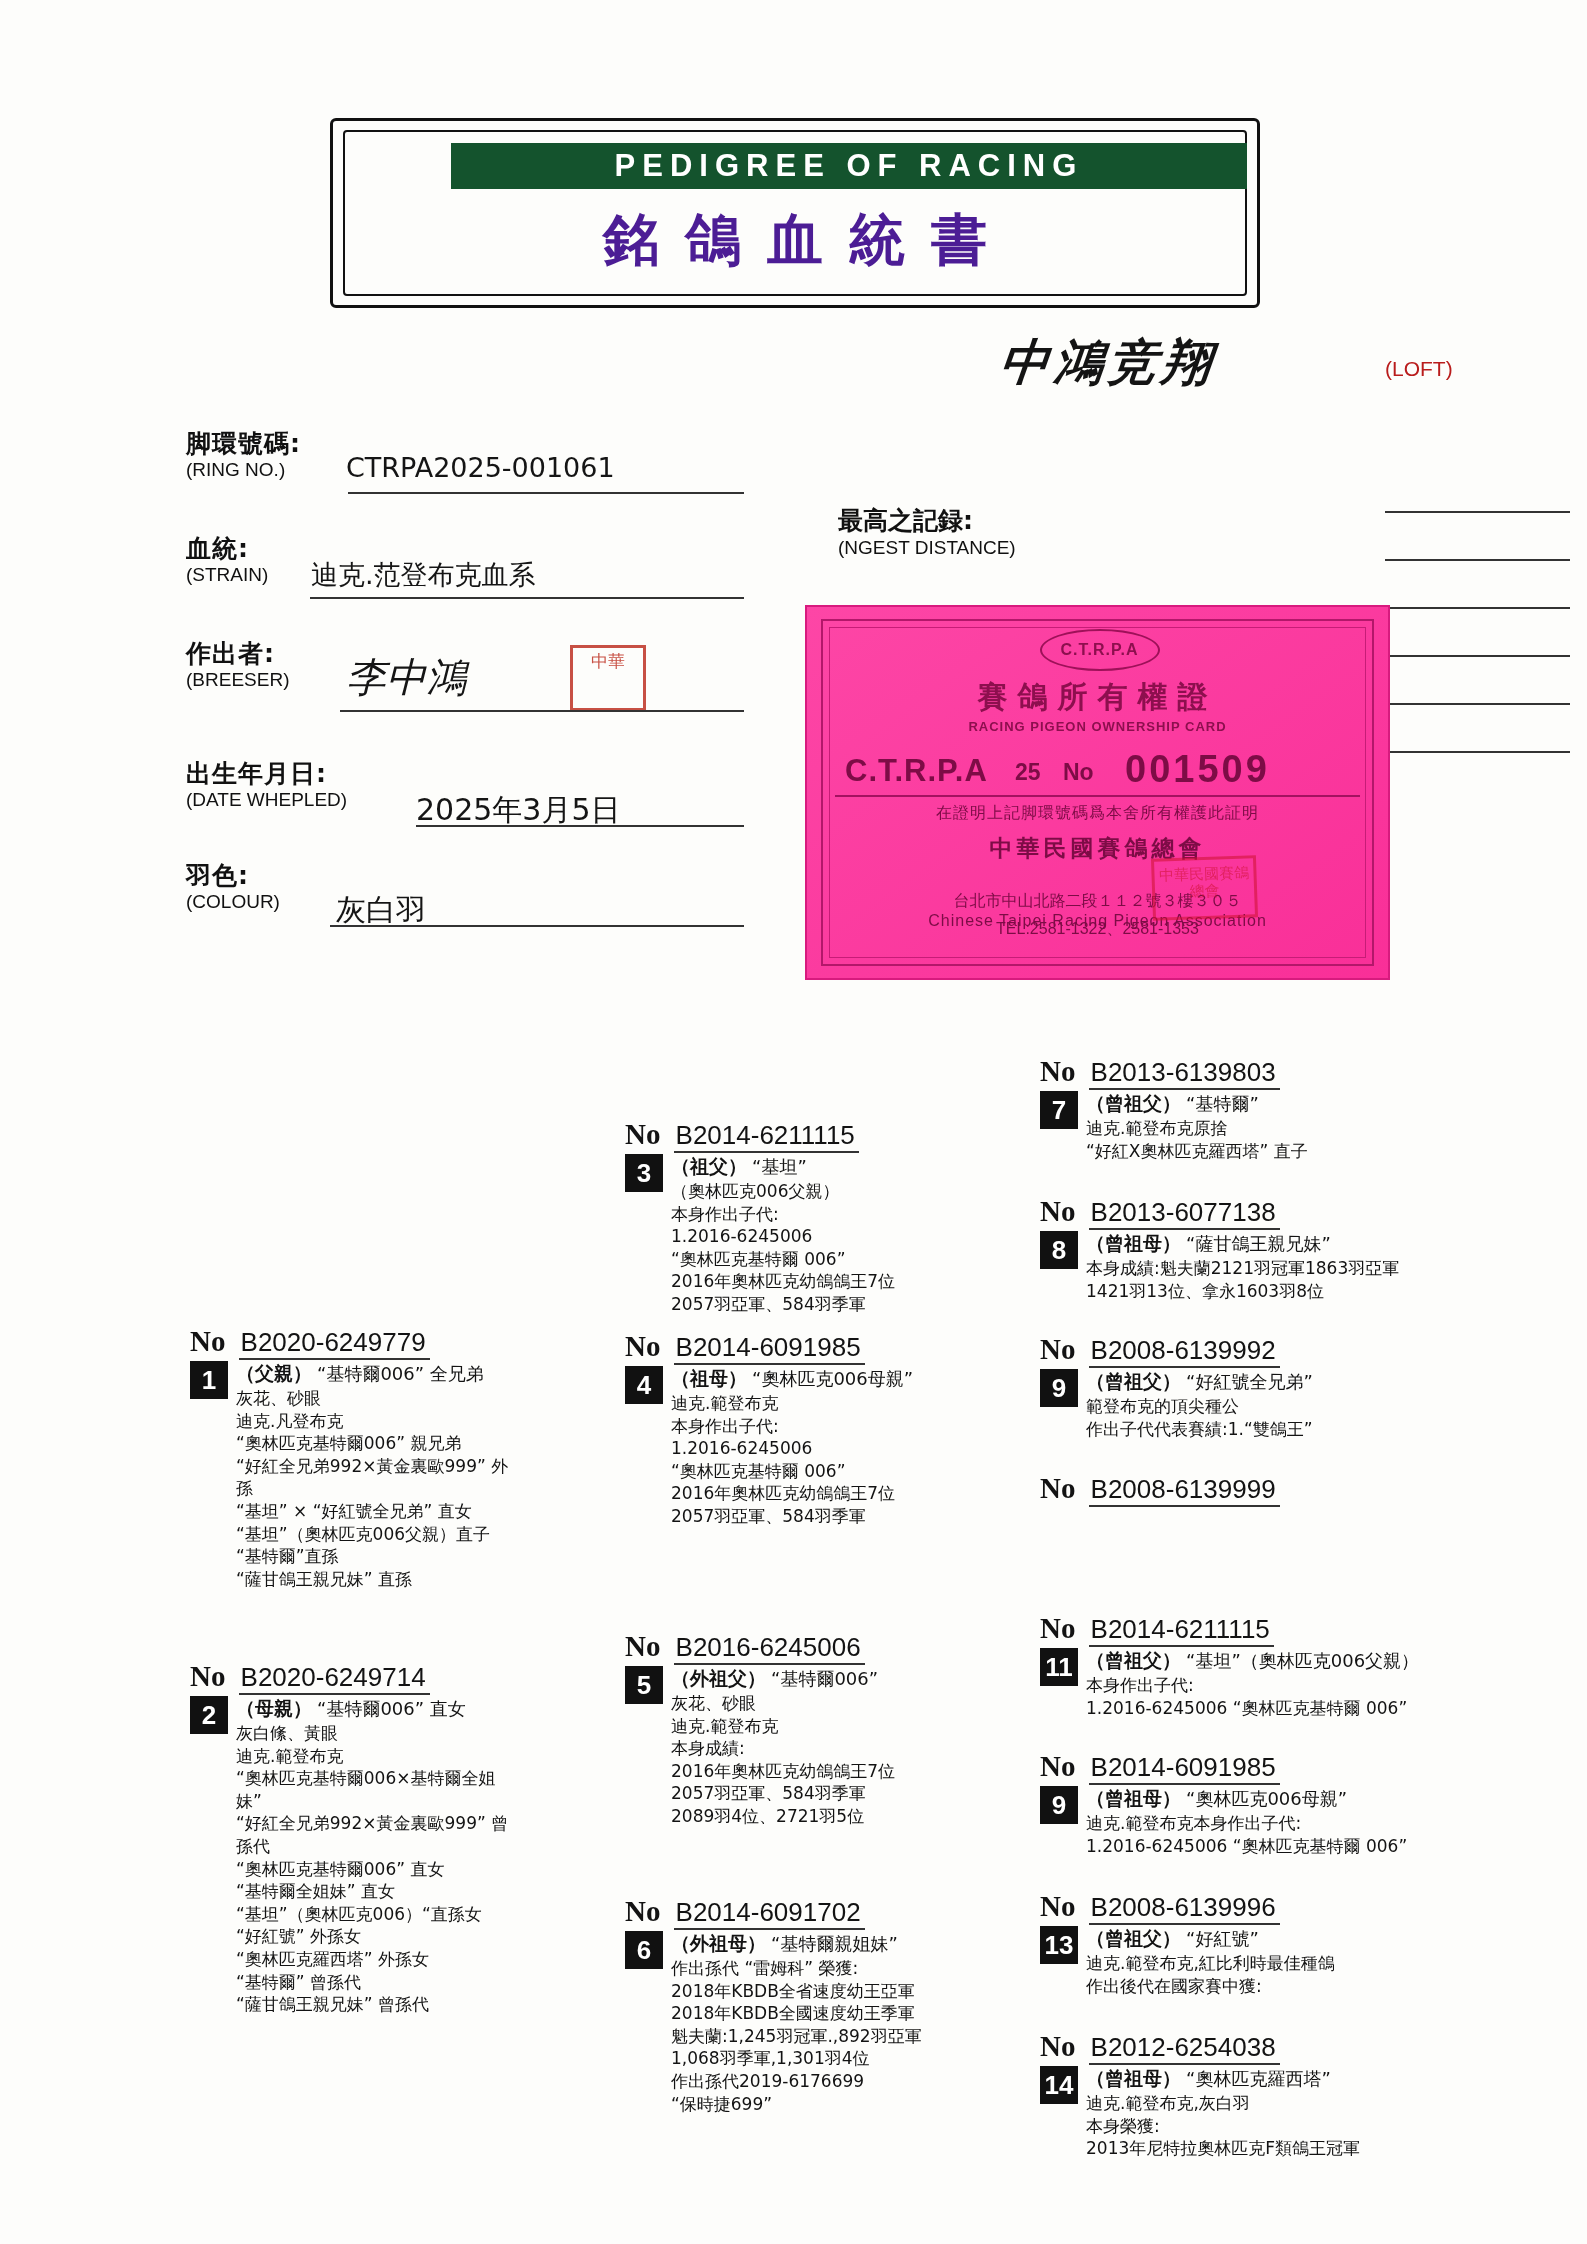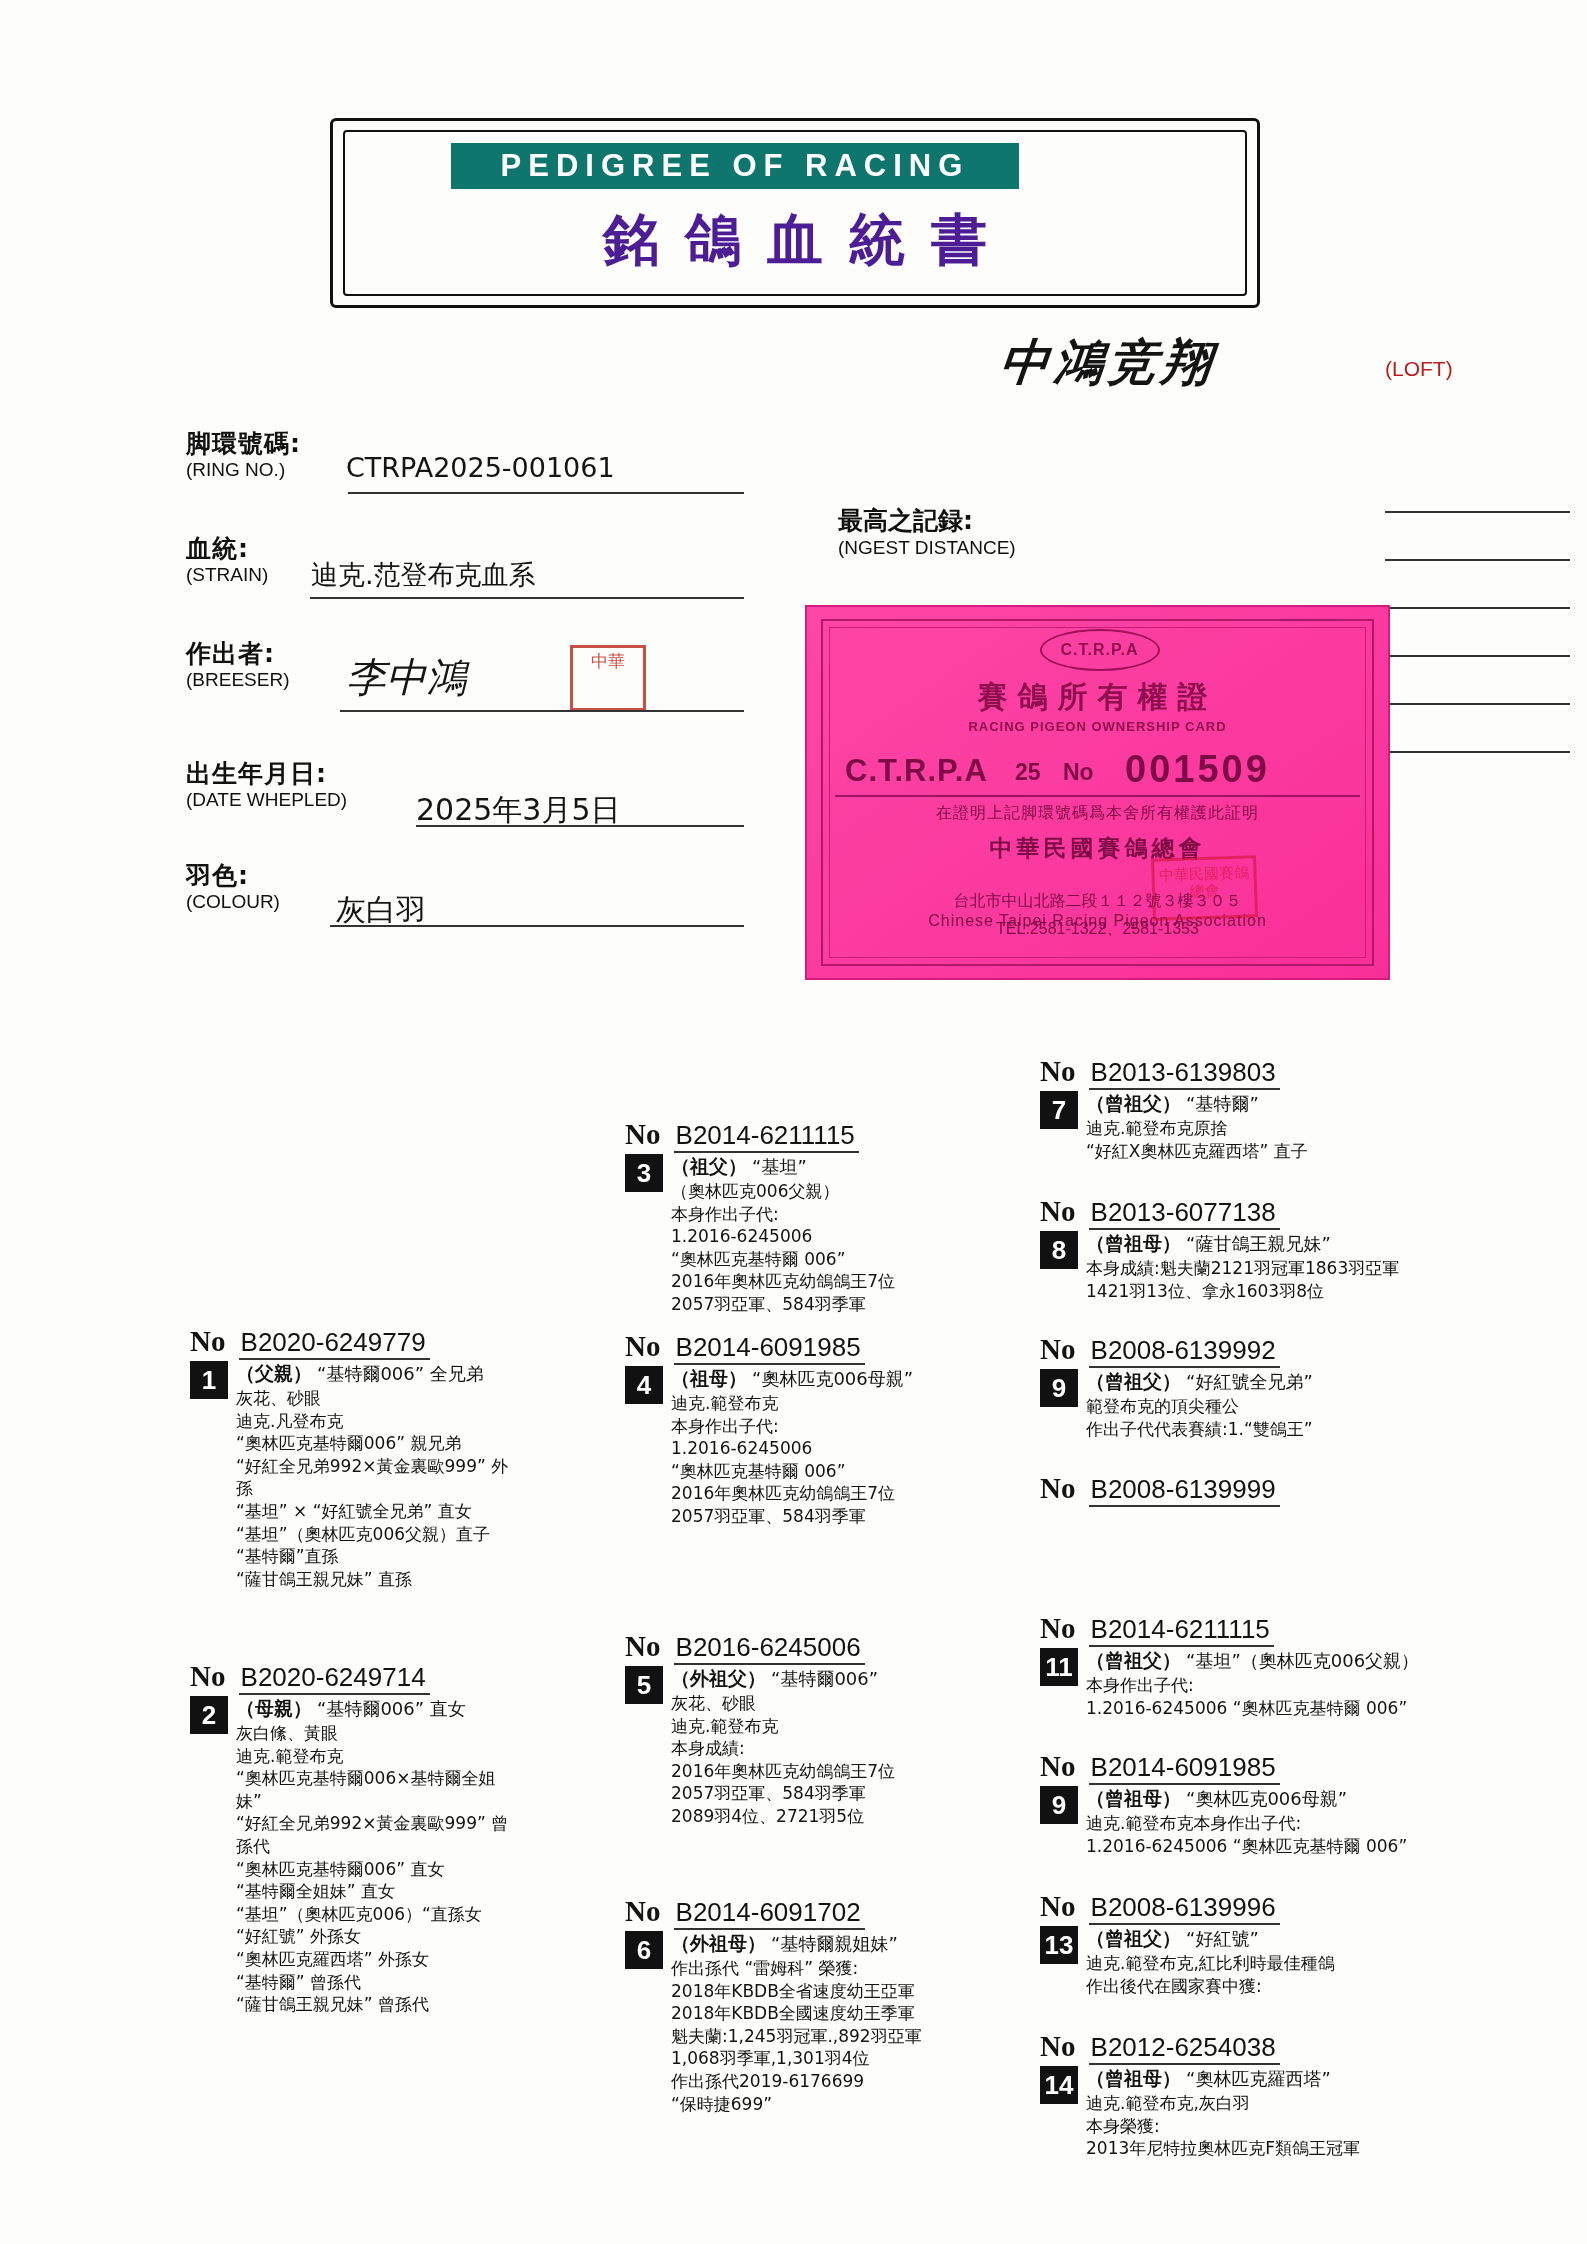--- a/index.html
+++ b/index.html
@@ -36,23 +36,23 @@
     position: absolute;
     left: 10px; top: 9px; right: 10px; bottom: 9px;
     border: 2px solid #111;
     border-radius: 4px;
     box-sizing: border-box;
   }
   .title-en {
     position: absolute;
     left: 118px;
     top: 22px;
-    width: 568px;
+    width: 796px;
     height: 46px;
-    background: #0f766e;
+    background: #14532d;
     color: #fff;
     font-family: "Liberation Sans", sans-serif;
     font-size: 31px;
     font-weight: bold;
     letter-spacing: 7px;
     text-align: center;
     line-height: 46px;
     box-sizing: border-box;
   }
   .title-cn {

